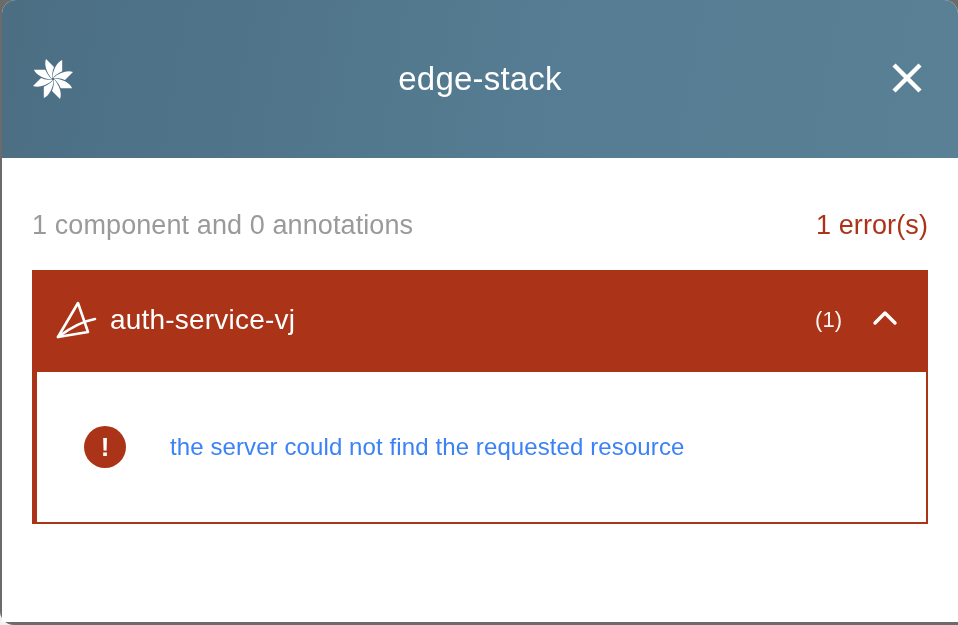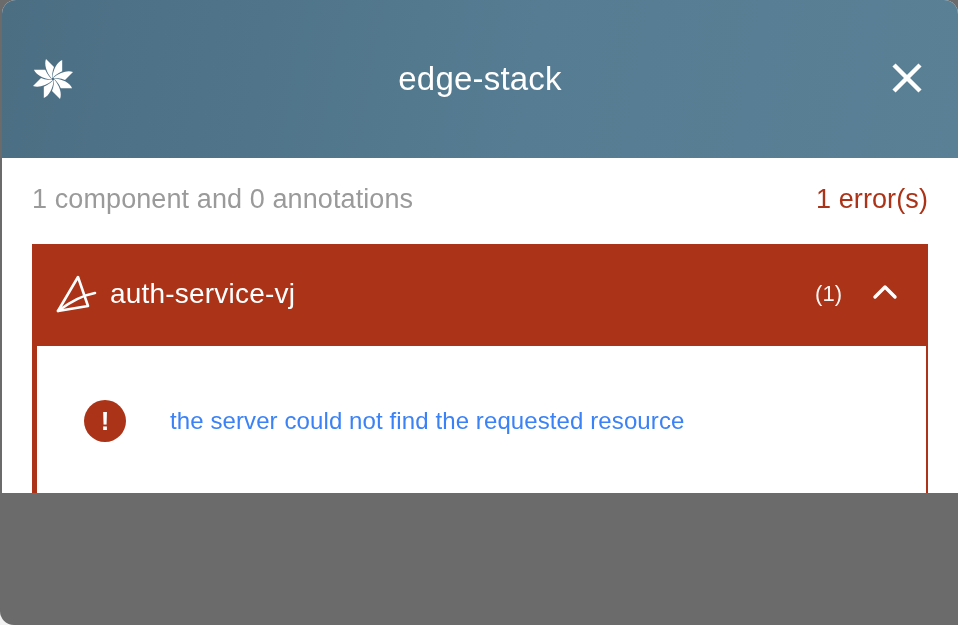--- a/index.html
+++ b/index.html
@@ -30,21 +30,21 @@
     border-radius: 0 0 0 14px;
     z-index: 0;
   }
 
   
   .dialog {
     position: absolute;
     left: 2px;
     top: 0px;
     width: 956px;
-    height: 493px;
+    height: 622px;
     background: #ffffff;
     border-radius: 14px 14px 0 0;
     overflow: hidden;
     z-index: 2;
   }
 
   
   .dialog-header {
     position: relative;
     height: 158px;
@@ -95,20 +95,21 @@
     box-sizing: border-box;
   }
 
   .summary-row {
     display: flex;
     align-items: baseline;
     justify-content: space-between;
     height: 86px;
     padding-top: 26px;
     box-sizing: border-box;
+    margin-top: 26px;
   }
 
   .summary-text {
     color: #9a9a9a;
     font-size: 27px;
     font-weight: 400;
     letter-spacing: 0.1px;
   }
 
   .error-count {

